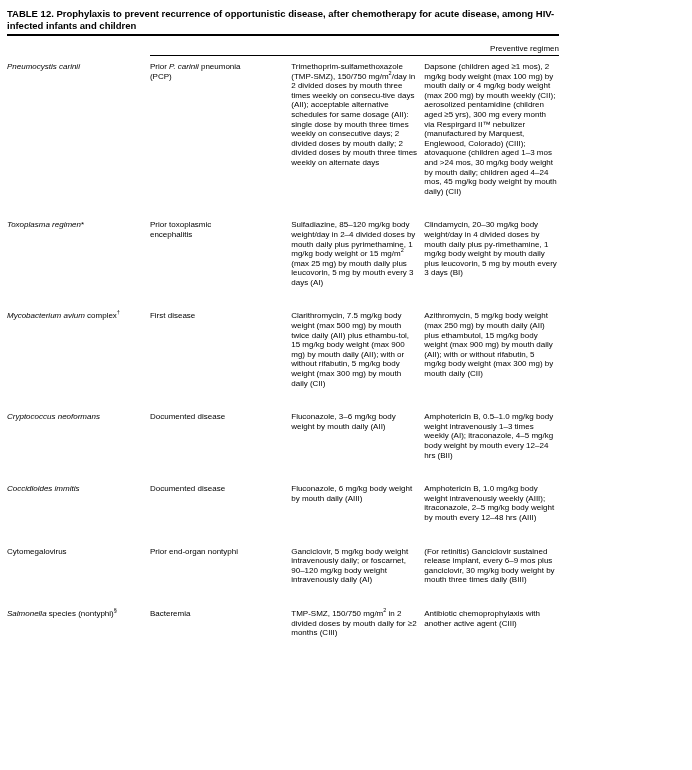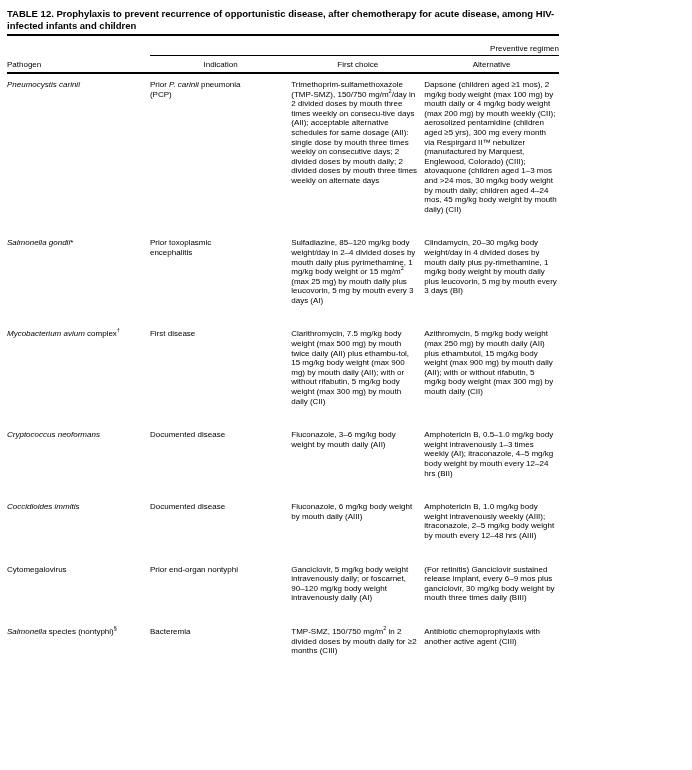--- a/index.html
+++ b/index.html
@@ -72,36 +72,30 @@
       <col style="width:25.9%">
       <col style="width:25.6%">
       <col style="width:24.1%">
       <col style="width:24.4%">
     </colgroup>
     <thead>
       <tr>
         <th></th>
         <th class="group-th" colspan="3">Preventive regimen</th>
       </tr>
-      <tr class="col-head-row">
-        <th class="path-th">Pathogen</th>
-        <th>Indication</th>
-        <th>First choice</th>
-        <th>Alternative</th>
-      </tr>
     </thead>
     <tbody>
     <tr>
           <td class="body-cell cell-pathogen"><i>Pneumocystis carinii</i></td>
           <td class="body-cell cell-indication">Prior <i>P. carinii</i> pneumonia (PCP)</td>
           <td class="body-cell cell-first-choice">Trimethoprim-sulfamethoxazole (TMP-SMZ), 150/750 mg/m<sup>2</sup>/day in 2 divided doses by mouth three times weekly on consecu-tive days (AII); acceptable alternative schedules for same dosage (AII): single dose by mouth three times weekly on consecutive days; 2 divided doses by mouth daily; 2 divided doses by mouth three times weekly on alternate days</td>
           <td class="body-cell cell-alternative">Dapsone (children aged ≥1 mos), 2 mg/kg body weight (max 100 mg) by mouth daily or 4 mg/kg body weight (max 200 mg) by mouth weekly (CII); aerosolized pentamidine (children aged ≥5 yrs), 300 mg every month via Respirgard II™ nebulizer (manufactured by Marquest, Englewood, Colorado) (CIII); atovaquone (children aged 1–3 mos and &gt;24 mos, 30 mg/kg body weight by mouth daily; children aged 4–24 mos, 45 mg/kg body weight by mouth daily) (CII)</td>
         </tr>
         <tr>
-          <td class="body-cell cell-pathogen"><i>Salmonella gondii</i>*</td>
+          <td class="body-cell cell-pathogen"><i>Toxoplasma regimen</i>*</td>
           <td class="body-cell cell-indication">Prior toxoplasmic encephalitis</td>
           <td class="body-cell cell-first-choice">Sulfadiazine, 85–120 mg/kg body weight/day in 2–4 divided doses by mouth daily plus pyrimethamine, 1 mg/kg body weight or 15 mg/m<sup>2</sup> (max 25 mg) by mouth daily plus leucovorin, 5 mg by mouth every 3 days (AI)</td>
           <td class="body-cell cell-alternative">Clindamycin, 20–30 mg/kg body weight/day in 4 divided doses by mouth daily plus py-rimethamine, 1 mg/kg body weight by mouth daily plus leucovorin, 5 mg by mouth every 3 days (BI)</td>
         </tr>
         <tr>
           <td class="body-cell cell-pathogen"><i>Mycobacterium avium</i> complex<sup>†</sup></td>
           <td class="body-cell cell-indication">First disease</td>
           <td class="body-cell cell-first-choice">Clarithromycin, 7.5 mg/kg body weight (max 500 mg) by mouth twice daily (AII) plus ethambu-tol, 15 mg/kg body weight (max 900 mg) by mouth daily (AII); with or without rifabutin, 5 mg/kg body weight (max 300 mg) by mouth daily (CII)</td>
           <td class="body-cell cell-alternative">Azithromycin, 5 mg/kg body weight (max 250 mg) by mouth daily (AII) plus ethambutol, 15 mg/kg body weight (max 900 mg) by mouth daily (AII); with or without rifabutin, 5 mg/kg body weight (max 300 mg) by mouth daily (CII)</td>
         </tr>

